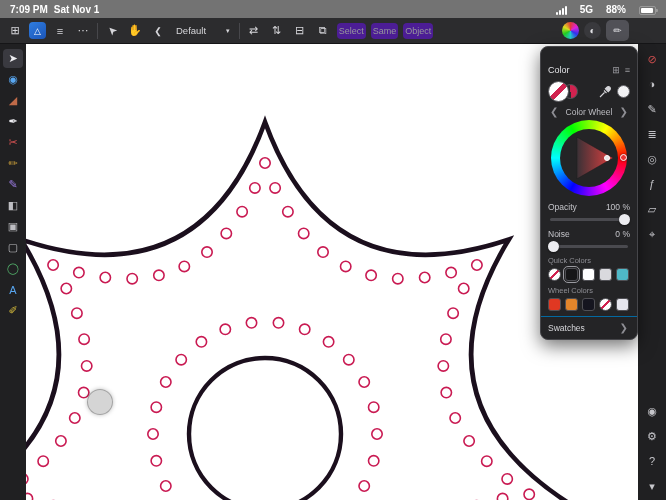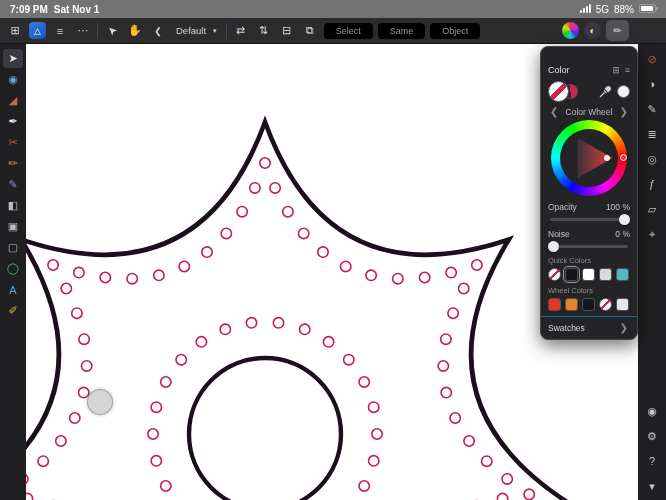--- a/index.html
+++ b/index.html
@@ -4,38 +4,38 @@
 <style>
   * { margin:0; padding:0; box-sizing:border-box; }
   body { background:#000; }
   .screen{ position:relative; width:666px; height:500px; background:#161618; overflow:hidden;
            font-family:"Liberation Sans", sans-serif; -webkit-user-select:none; user-select:none; }
 
   
   .statusbar{ position:absolute; top:0; left:0; right:0; height:18px; background:#737373; color:#fff;
               display:flex; justify-content:space-between; align-items:center; padding:0 10px; font-size:10px; }
   .sb-left{ display:flex; gap:6px; align-items:center; font-weight:bold; }
-  .sb-right{ display:flex; gap:5px; align-items:flex-start; font-weight:normal; }
+  .sb-right{ display:flex; gap:13px; align-items:flex-end; font-weight:bold; }
   .sig{ display:flex; align-items:flex-end; gap:1px; height:9px; }
   .sig span{ width:2px; background:#fff; border-radius:1px; display:block; }
   .batt{ width:17px; height:9px; border:1px solid #9a9a9a; border-radius:2px; position:relative; }
   .batt i{ position:absolute; left:1px; top:1px; bottom:1px; width:12px; background:#fff; border-radius:1px; }
   .batt:after{ content:""; position:absolute; right:-3px; top:2px; width:2px; height:3px; background:#9a9a9a; border-radius:0 1px 1px 0; }
 
   
   .toolbar{ position:absolute; top:18px; left:0; right:0; height:26px; background:#2c2c2e;
             border-bottom:1px solid #151517; display:flex; align-items:center; gap:5px; padding:0 6px; }
   .tb-icon{ color:#d6d6da; font-size:11px; width:18px; height:18px; display:flex; align-items:center;
             justify-content:center; border-radius:4px; flex:0 0 auto; }
   .tb-icon.small{ font-size:9px; }
   .appicon{ width:17px; height:17px; border-radius:4px; background:linear-gradient(145deg,#2f7de0,#1b55b8);
             color:#fff; font-size:9px; display:flex; align-items:center; justify-content:center; }
   .vsep{ width:1px; height:16px; background:#47474b; flex:0 0 auto; }
-  .preset{ display:flex; align-items:center; gap:7px; color:#d6d6da; font-size:9.5px; padding:2px 4px; }
-  .tb-btn{ background:#000000; color:#97979d; border-radius:4px; font-size:9px; padding:3px 12px; flex:0 0 auto; }
+  .preset{ display:flex; align-items:center; gap:20px; color:#d6d6da; font-size:9.5px; padding:2px 4px; }
+  .tb-btn{ background:#4c1d95; color:#97979d; border-radius:4px; font-size:9px; padding:3px 2px; flex:0 0 auto; }
   .tb-spacer{ flex:1; }
   .persona{ width:17px; height:17px; border-radius:50%; display:flex; align-items:center; justify-content:center;
             color:#e3e3e7; font-size:10px; background:#39393d; }
   .persona.wheelmini{ background:conic-gradient(#e23b3b,#d2d,#33e,#2cc,#2c2,#dd2,#e23b3b); }
   .persona-hl{ background:#515157; border-radius:5px; padding:2px 3px; display:flex; }
 
   
   .left-strip{ position:absolute; top:44px; left:0; width:26px; bottom:0; background:#202022;
                display:flex; flex-direction:column; align-items:center; padding-top:5px; gap:2px; }
   .tool{ width:20px; height:19px; display:flex; align-items:center; justify-content:center;

